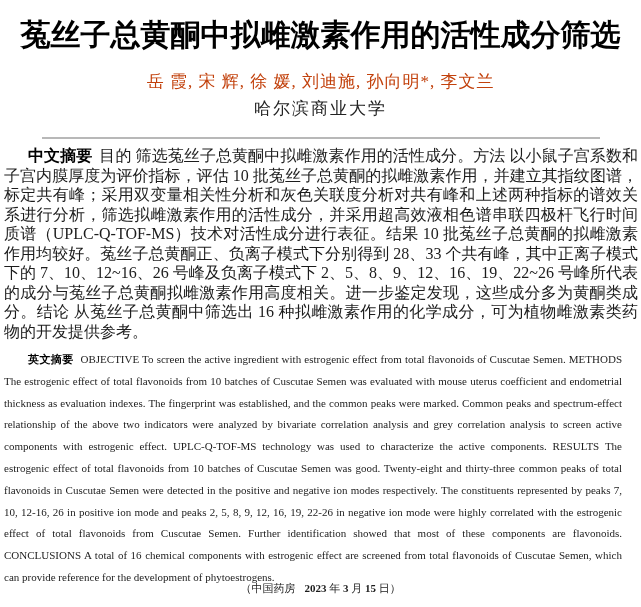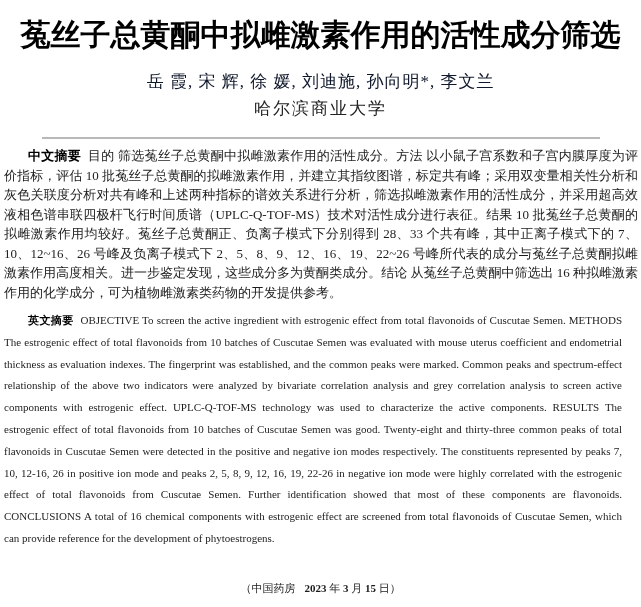--- a/index.html
+++ b/index.html
@@ -24,21 +24,21 @@
     font-size: 30px;
     line-height: 38px;
     color: #000000;
     white-space: nowrap;
   }
   .authors {
     margin-top: 16px;
     text-align: center;
     font-size: 17px;
     line-height: 24px;
-    color: #0f172a;
+    color: #c2410c;
     letter-spacing: 1px;
   }
   .affiliation {
     margin-top: 3px;
     text-align: center;
     font-size: 17px;
     line-height: 23px;
     color: #222222;
     letter-spacing: 2px;
   }
@@ -48,21 +48,21 @@
     background: #b8b8b8;
     margin: 17px auto 0 auto;
   }
   .abstract {
     text-align: justify;
     text-justify: inter-character;
     color: #1c1c1c;
   }
   .abstract-cn {
     margin: 7px 3px 0 4px;
-    font-size: 13px;
+    font-size: 16px;
     line-height: 19.5px;
     text-indent: 24px;
   }
   .abstract-en {
     margin: 8px 19px 0 4px;
     font-size: 11px;
     line-height: 21.8px;
     text-indent: 24px;
   }
   .sec-label {

